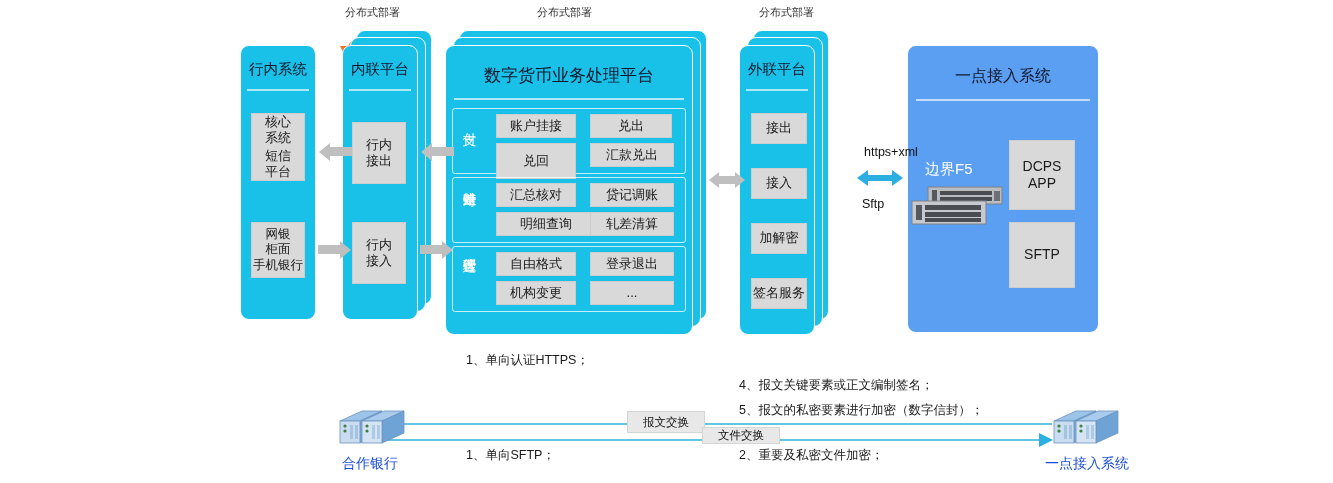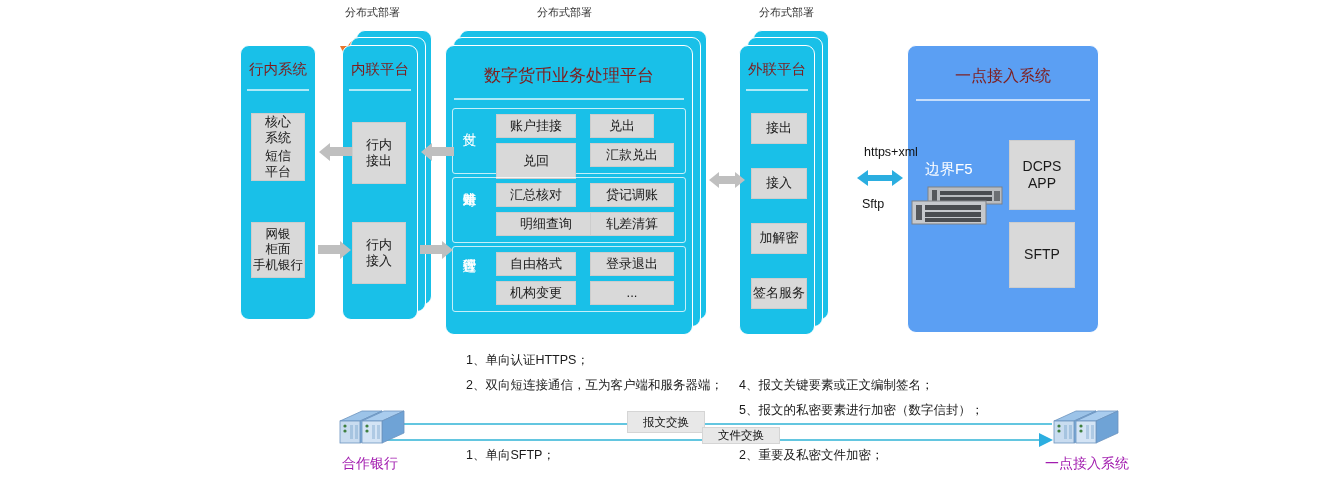--- a/index.html
+++ b/index.html
@@ -28,21 +28,21 @@
     background: #19C0E8;
     border-radius: 9px;
     border: 1.5px solid #ffffff;
   }
   .panel-blue { background: #5B9FF3; }
 
   .panel-title {
     position: absolute;
     left: 0; right: 0;
     text-align: center;
-    color: #7f1d1d;
+    color: #0f172a;
     font-weight: 400;
     white-space: nowrap;
   }
   .title-divider {
     position: absolute;
     height: 1.5px;
     background: rgba(255,255,255,0.65);
   }
 
   
@@ -116,21 +116,21 @@
     font-size: 11.5px;
     color: #111111;
     display: flex;
     align-items: center;
     justify-content: center;
     white-space: nowrap;
   }
   .server-label {
     position: absolute;
     font-size: 14px;
-    color: #a21caf;
+    color: #1d4ed8;
     text-align: center;
     white-space: nowrap;
   }
 </style>
 </head>
 <body>
 
 <div id="canvas">
 
   <div class="deploy-label" style="left:313px; top:5px;">分布式部署</div>
@@ -193,21 +193,21 @@
   <div class="stack-layer" style="left:427px; top:30px; width:248px; height:290px;"></div>
   <div class="stack-layer" style="left:421px; top:37px; width:248px; height:290px;"></div>
   <div class="panel" style="left:413px; top:45px; width:248px; height:290px;">
     <div class="panel-title" style="top:18px; font-size:17px;">数字货币业务处理平台</div>
     <div class="title-divider" style="left:8px; right:8px; top:52px;"></div>
   </div>
 
   <div class="group-box" style="left:420px; top:108px; width:234px; height:66px;"></div>
   <div class="vlabel" style="left:428px; top:122px; width:16px;">支付</div>
   <div class="gbox" style="left:464px; top:114px; width:80px; height:24px;">账户挂接</div>
-  <div class="gbox" style="left:558px; top:114px; width:64px; height:24px;">兑出</div>
+  <div class="gbox" style="left:558px; top:114px; width:82px; height:24px;">兑出</div>
   <div class="gbox" style="left:464px; top:143px; width:80px; height:36px;">兑回</div>
   <div class="gbox" style="left:558px; top:143px; width:84px; height:24px;">汇款兑出</div>
 
   <div class="group-box" style="left:420px; top:177px; width:234px; height:66px;"></div>
   <div class="vlabel" style="left:428px; top:182px; width:16px;">对账差错</div>
   <div class="gbox" style="left:464px; top:183px; width:80px; height:24px;">汇总核对</div>
   <div class="gbox" style="left:558px; top:183px; width:84px; height:24px;">贷记调账</div>
   <div class="gbox" style="left:464px; top:212px; width:100px; height:24px;">明细查询</div>
   <div class="gbox" style="left:558px; top:212px; width:84px; height:24px;">轧差清算</div>
 
@@ -271,21 +271,20 @@
   </div>
   <div class="gbox" style="left:977px; top:222px; width:66px; height:66px; font-size:14px;">SFTP</div>
 
   <div class="link-text" style="left:820px; top:145px;padding-left:12px;">https+xml</div>
   <svg class="abs" style="left:824px; top:168px;" width="48" height="20">
     <path d="M1,10 L12,2 L12,7 L36,7 L36,2 L47,10 L36,18 L36,13 L12,13 L12,18 Z" fill="#2BAEE0"></path>
   </svg>
   <div class="link-text" style="left:830px; top:197px;">Sftp</div>
 
   <div class="note" style="left:434px; top:352px;">1、单向认证HTTPS；</div>
-  <div class="note" style="left:434px; top:377px;">2、双向短连接通信，互为客户端和服务器端；</div>
   <div class="note" style="left:707px; top:377px;">4、报文关键要素或正文编制签名；</div>
   <div class="note" style="left:707px; top:402px;">5、报文的私密要素进行加密（数字信封）；</div>
   <div class="note" style="left:434px; top:447px;">1、单向SFTP；</div>
   <div class="note" style="left:707px; top:447px;">2、重要及私密文件加密；</div>
 
   <div class="flow-line" style="left:365px; top:423px; width:655px;"></div>
   <svg class="abs" style="left:352px; top:417px;" width="16" height="14">
     <path d="M0,7 L14,0 L14,14 Z" fill="#2BAEE0"></path>
   </svg>
   <div class="flow-tag" style="left:595px; top:411px; width:78px; height:22px;">报文交换</div>

